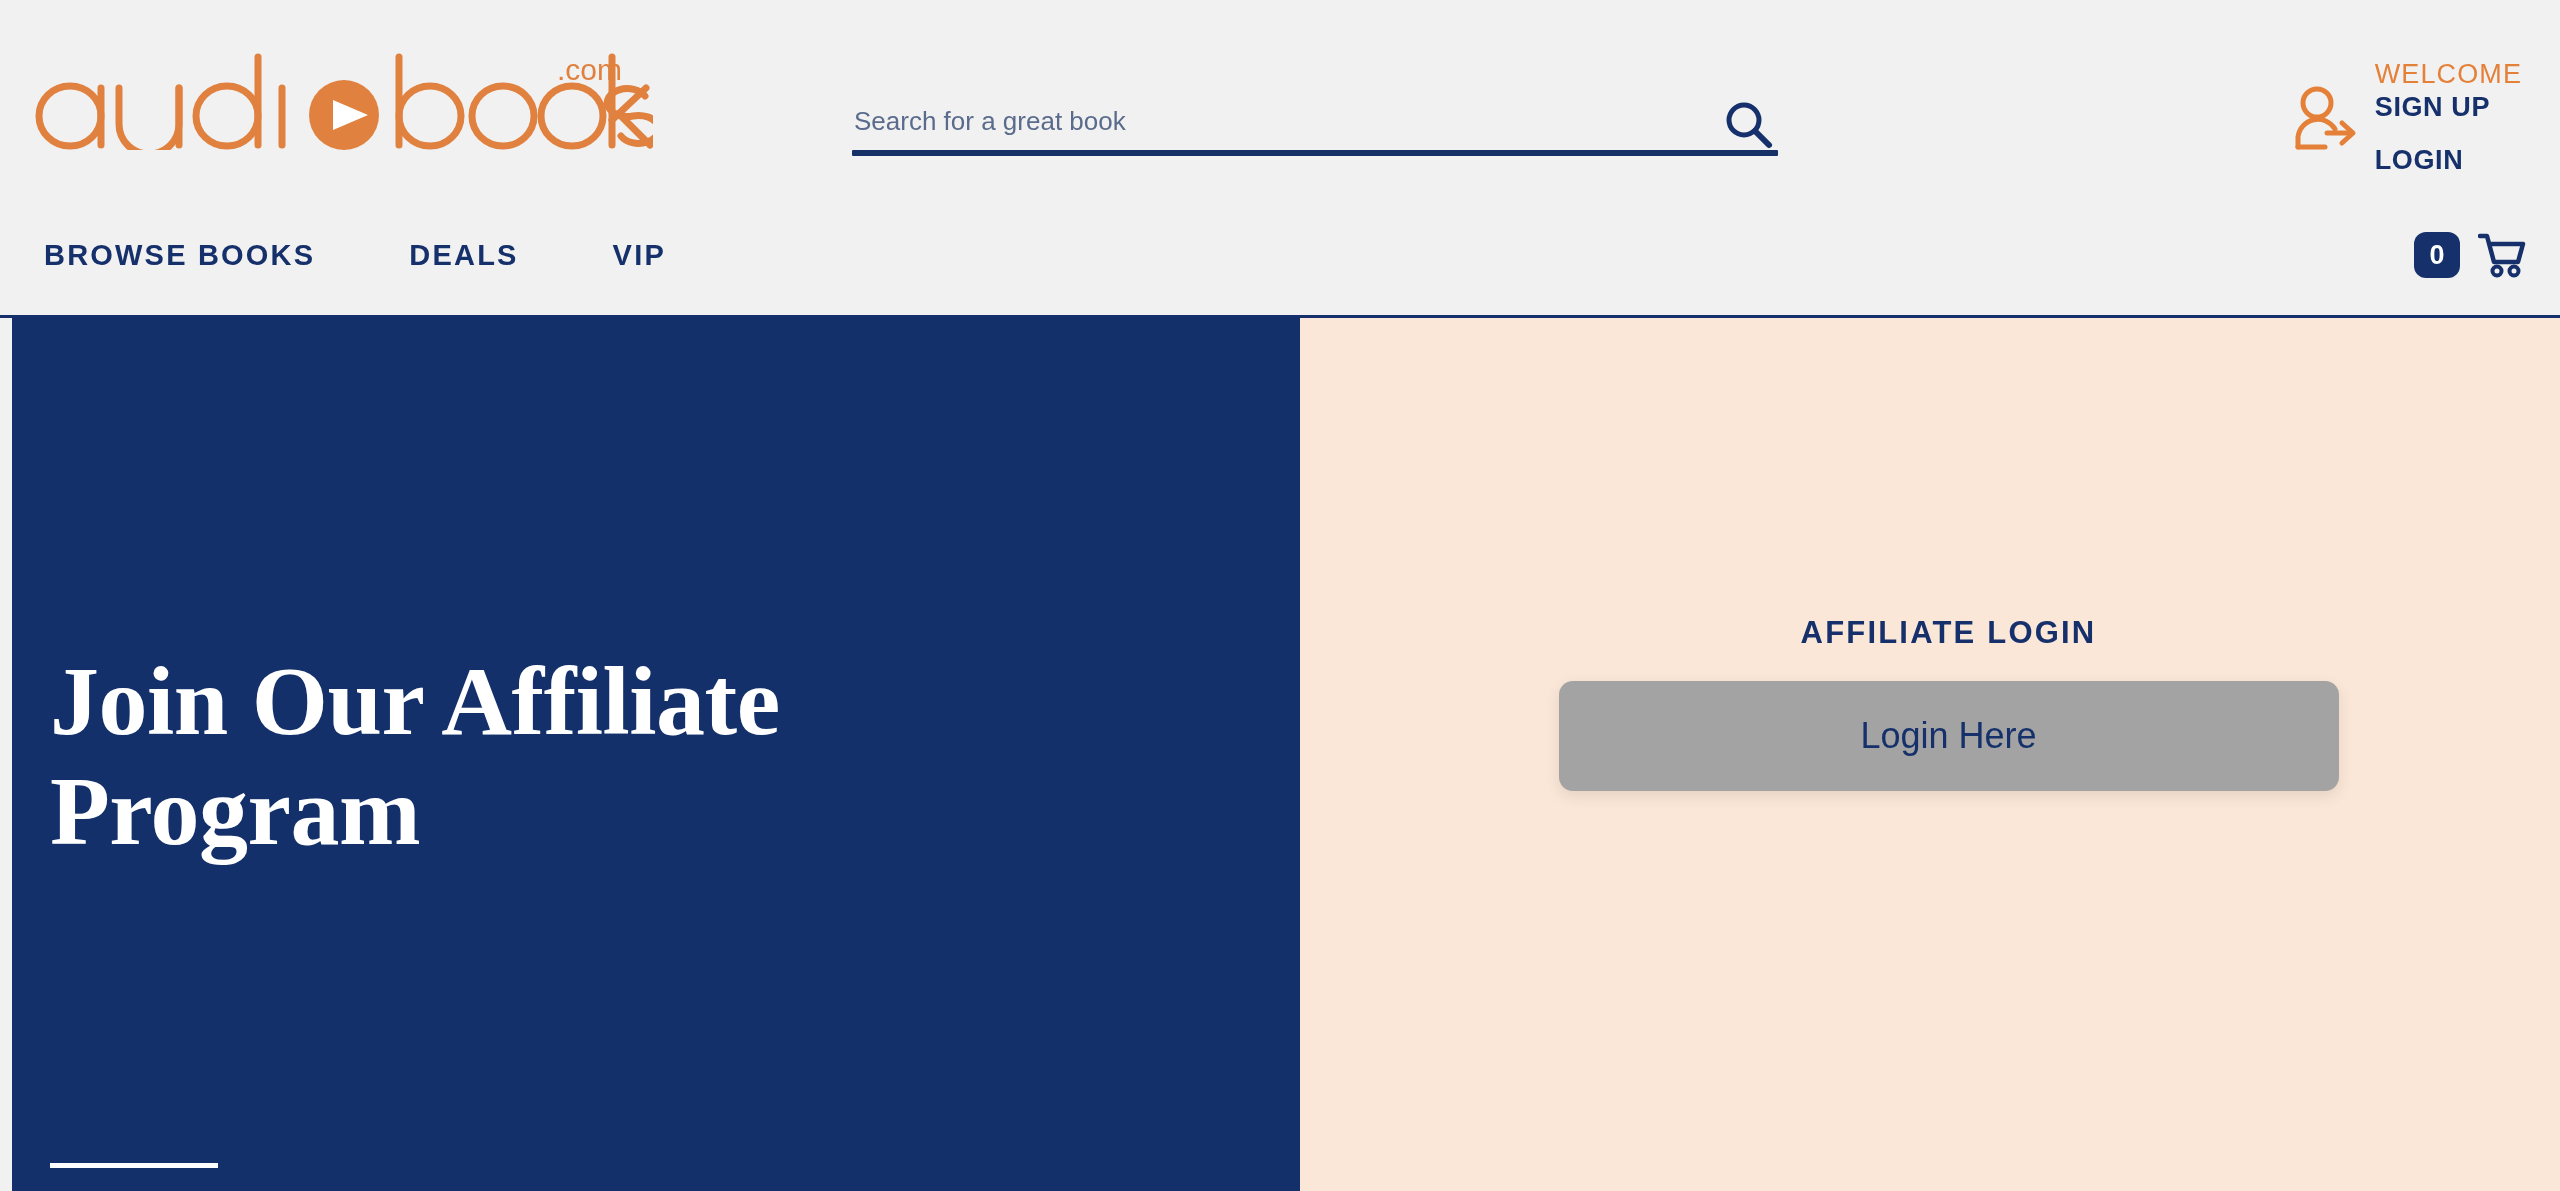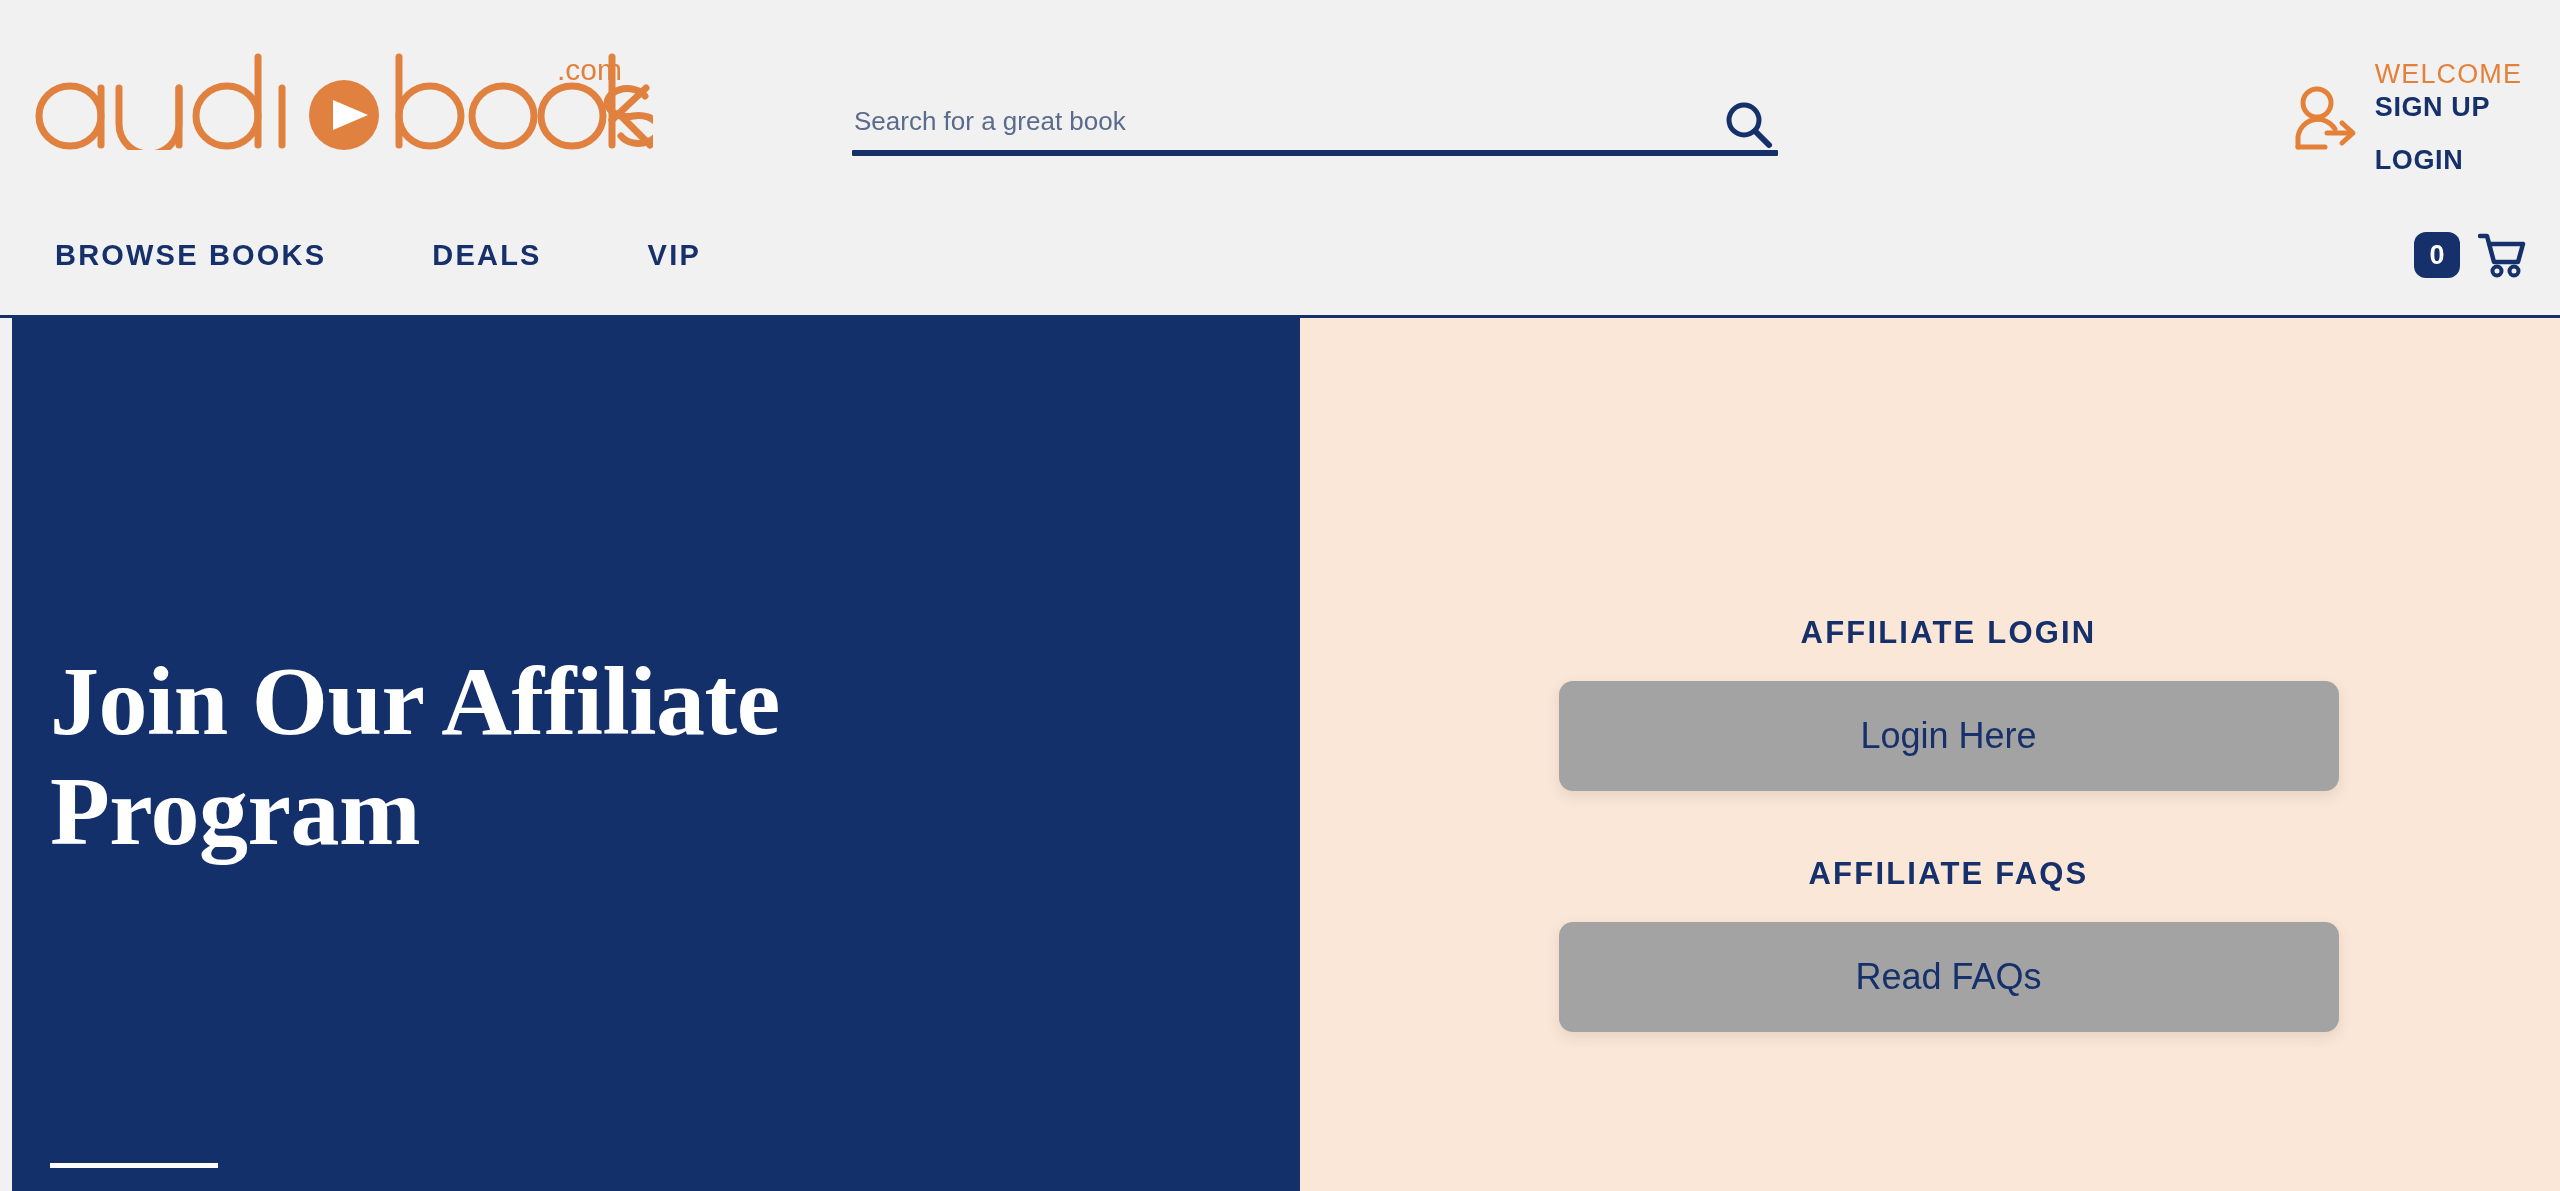--- a/index.html
+++ b/index.html
@@ -100,21 +100,21 @@
   
   .navbar {
     width: 2560px;
     height: 123px;
     background: #F1F1F1;
     border-bottom: 3px solid #15306A;
     position: relative;
     display: flex;
     align-items: center;
   }
-  .nav-items { display: flex; align-items: center; padding-left: 55px; gap: 16px; }
+  .nav-items { display: flex; align-items: center; padding-left: 44px; gap: 4px; }
   .nav-item {
     color: #15306A;
     font-size: 29px;
     font-weight: bold;
     letter-spacing: 2.2px;
     cursor: pointer;
     text-decoration: none;
     margin-right: 90px;
     white-space: nowrap;
   }
@@ -308,19 +308,15 @@
     <h1 class="hero-title">Join Our Affiliate Program</h1>
     <div class="hero-divider"></div>
 
   </section>
 
   <aside class="side">
     <div class="side-block">
       <div class="side-heading">AFFILIATE LOGIN</div>
       <button class="side-card">Login Here</button>
     </div>
-    <div class="side-block">
-      <div class="side-heading">AFFILIATE FAQS</div>
-      <button class="side-card">Read FAQs</button>
-    </div>
   </aside>
 
 </main>
 
 </body></html>

